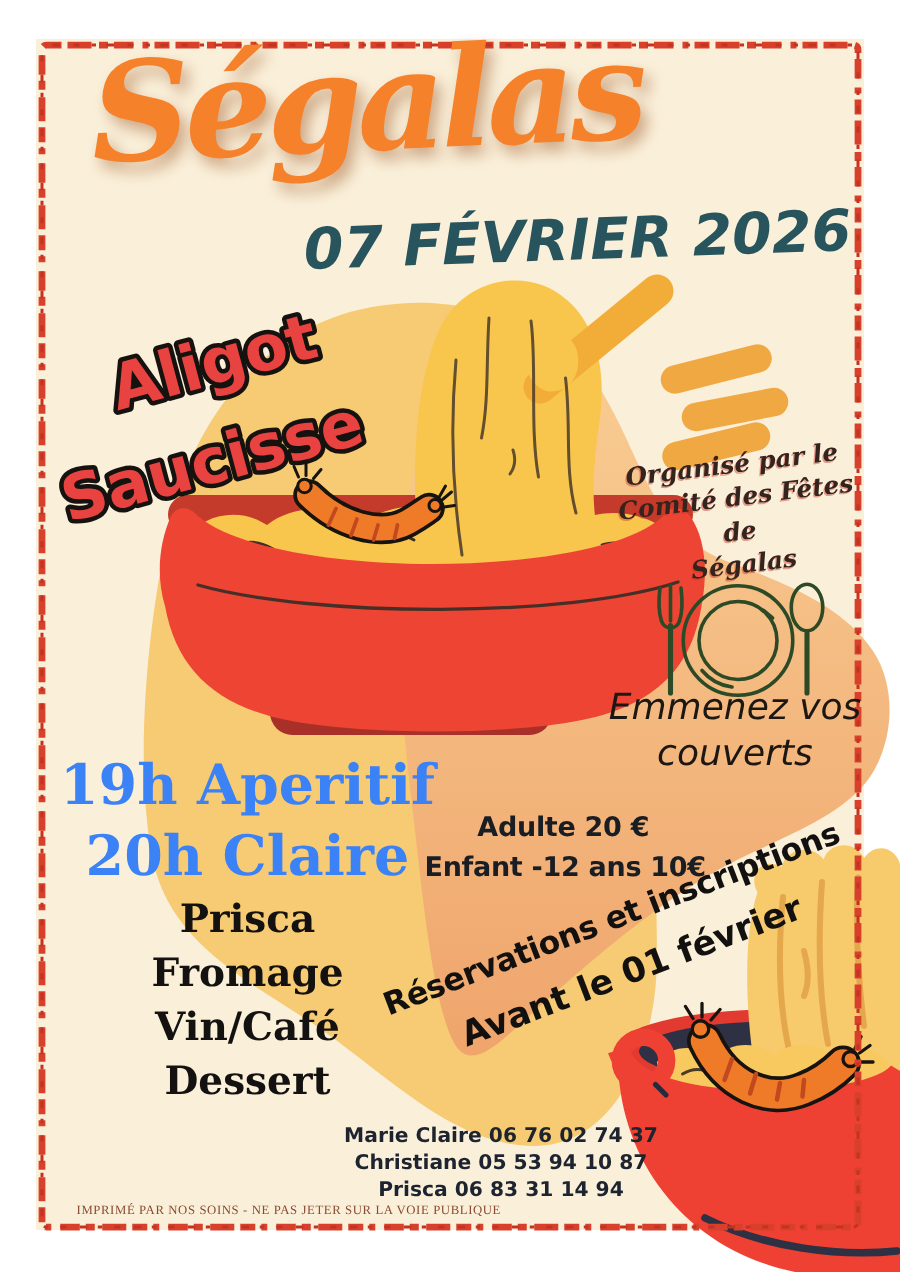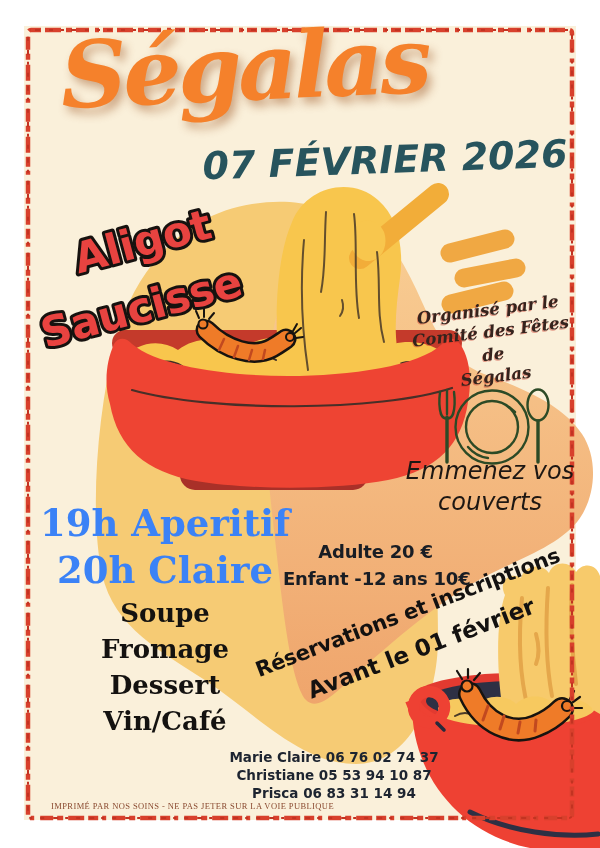--- a/index.html
+++ b/index.html
@@ -224,24 +224,24 @@
     <span class="block">Emmenez vos</span>
     <span class="block">couverts</span>
   </div>
 
   <div class="txt schedule">
     <span class="block">19h Aperitif</span>
     <span class="block">20h Claire</span>
   </div>
 
   <div class="txt menu">
-    <span class="block">Soupe</span>
+    <span class="block">Prisca</span>
     <span class="block">Fromage</span>
+    <span class="block">Vin/Café</span>
     <span class="block">Dessert</span>
-    <span class="block">Vin/Café</span>
   </div>
 
   <div class="txt prices">
     <span class="block">Adulte 20 €</span>
     <span class="block">Enfant -12 ans 10€</span>
   </div>
 
   <div class="txt reservation">
     <span class="l1">Réservations et inscriptions</span>
     <span class="l2">Avant le 01 février</span>

